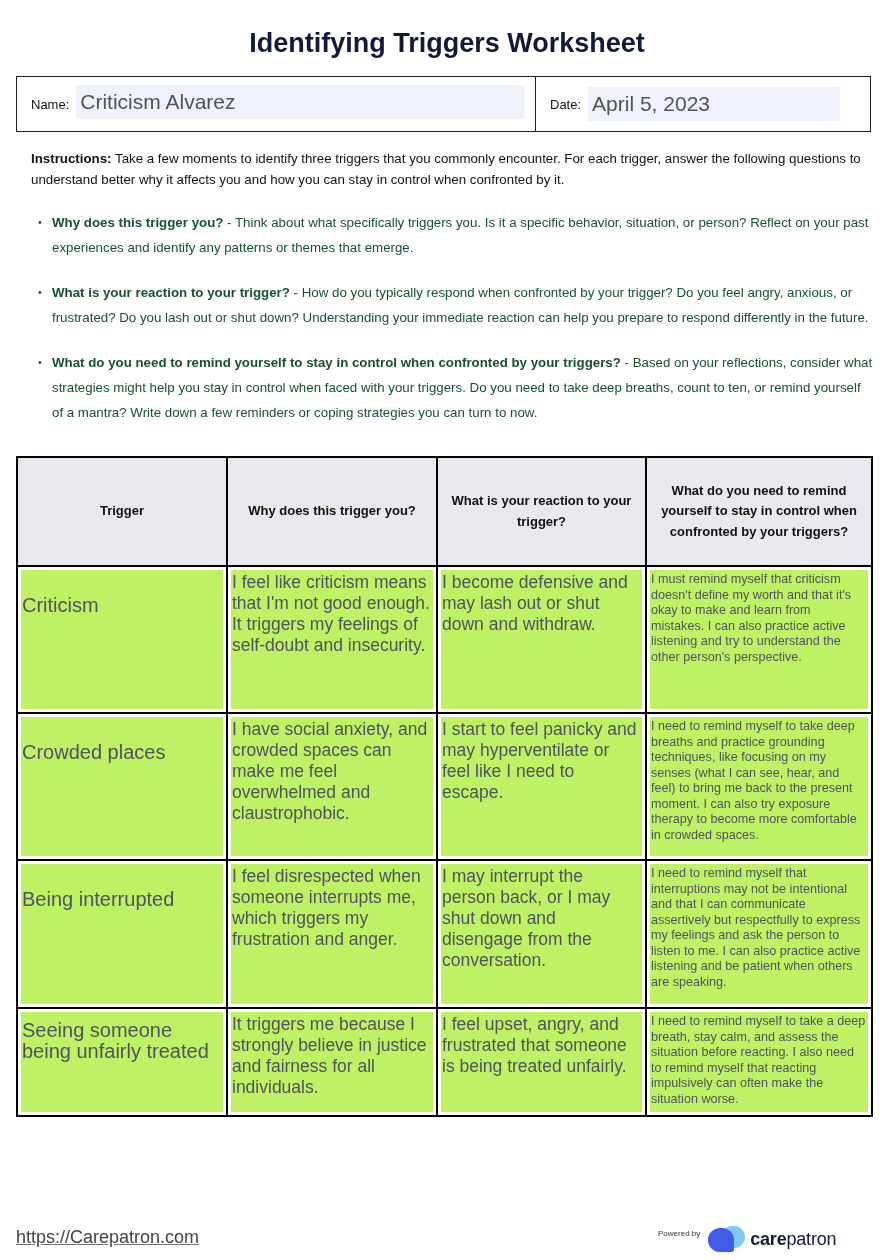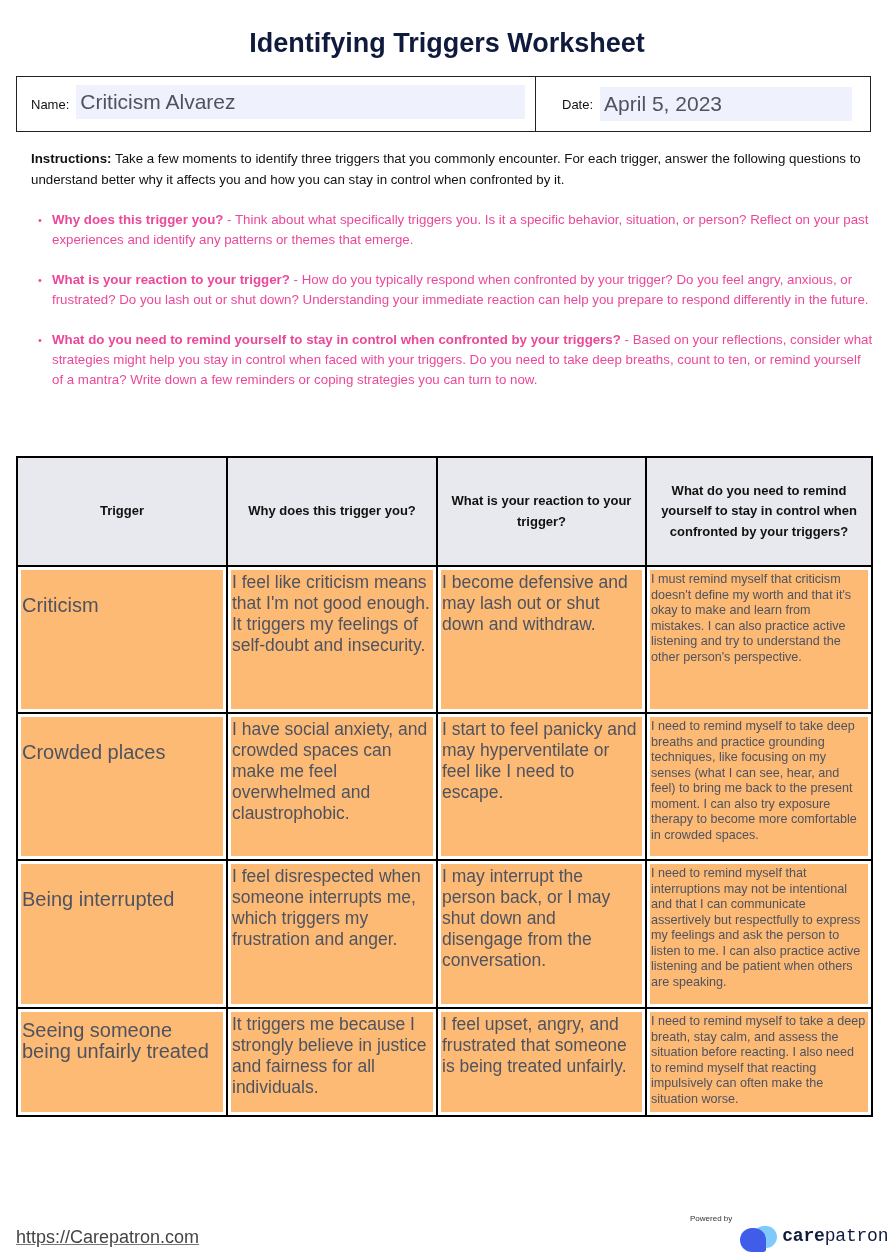--- a/index.html
+++ b/index.html
@@ -6,79 +6,79 @@
     html, body { width: 894px; height: 1260px; background: #ffffff; overflow: hidden; }
     body { font-family: "Liberation Sans", sans-serif; color: #000; position: relative; }
 
     .title {
       position: absolute; top: 28px; left: 0; width: 894px;
       text-align: center; font-size: 27px; font-weight: bold; color: #0f1a3c;
     }
 
     .meta-box {
       position: absolute; top: 76px; left: 16px; width: 855px; height: 56px;
-      border: 1.5px solid #222; display: flex; gap: 12px;
+      border: 1.5px solid #222; display: flex;
     }
     .meta-cell { display: flex; align-items: center; padding-left: 14px; }
     .meta-cell.name { width: 519px; border-right: 1.5px solid #222; }
     .meta-cell.date { flex: 1; padding-left: 14px; }
     .meta-label { font-size: 13px; color: #111; margin-right: 7px; }
     .meta-field {
       background: #eff1fd; height: 34px; display: flex; align-items: center;
       padding-left: 4px; font-size: 21px; color: #4f5360;
     }
     .meta-cell.name .meta-field { width: 449px; margin-top: -4px; }
     .meta-cell.date .meta-field { width: 252px; }
 
     .instructions {
       position: absolute; top: 149px; left: 31px; width: 840px;
       font-size: 13.3px; line-height: 20.5px; color: #111;
     }
     .instructions b { font-weight: bold; }
-    .bullets { position: absolute; left: 38px; width: 836px; font-size: 13.3px; line-height: 20px; color: #ec4899; list-style: none; }
+    .bullets { position: absolute; left: 38px; width: 836px; font-size: 13.3px; line-height: 25px; color: #14532d; list-style: none; }
     .bullets li { position: relative; padding-left: 14px; margin-bottom: 20px; }
     .bullets li::before { content: "•"; position: absolute; left: 0; top: 0; font-size: 11px; }
 
     table.grid {
       position: absolute; top: 456px; left: 16px; width: 855px;
       border-collapse: collapse; table-layout: fixed;
     }
     table.grid th, table.grid td { border: 2px solid #000; vertical-align: top; }
     table.grid th {
       background: #e8e9ee; font-size: 13px; font-weight: bold; line-height: 20.5px;
       text-align: center; vertical-align: middle; padding: 0 10px; height: 109px; color: #111;
     }
     table.grid td { padding: 3px; }
     .cell-fill {
-      background: #fdba74; width: 100%; height: 100%; color: #4f5360;
+      background: #bef264; width: 100%; height: 100%; color: #4f5360;
       padding: 2px 2px 0 1px;
     }
     .row-1 td { height: 147px; }
     .row-2 td { height: 147px; }
     .row-3 td { height: 148px; }
     .row-4 td { height: 108px; }
     .big { font-size: 17.5px; line-height: 21px; }
     .small { font-size: 12.6px; line-height: 15.5px; }
     .trigger-text { font-size: 20px; line-height: 21px; padding-top: 25px; }
     .row-2 .trigger-text { padding-top: 25px; }
     .row-4 .trigger-text { padding-top: 8px; }
 
     .footer-link {
       position: absolute; top: 1227px; left: 16px; font-size: 18px; color: #444;
       text-decoration: underline; text-decoration-color: #777;
     }
     .powered {
-      position: absolute; top: 1226px; left: 690px; display: flex; 
+      position: absolute; top: 1226px; left: 658px; display: flex; align-items: center;
     }
     .powered-label { font-size: 8px; color: #333; margin-right: 8px; margin-top: -12px; }
     .logo-mark { position: relative; width: 38px; height: 26px; margin-right: 4px; }
     .logo-mark .a { position: absolute; left: 0; top: 2px; width: 26px; height: 24px; background: #3f5de8; border-radius: 13px 13px 3px 13px; }
     .logo-mark .b { position: absolute; left: 13px; top: 0; width: 24px; height: 22px; background: #79c7fb; border-radius: 12px 12px 12px 3px; z-index: -0; opacity: 0.95; }
     .logo-mark .a { z-index: 2; }
-    .logo-text { font-size: 18px; color: #0f1a3c; letter-spacing: -0.2px; font-family: Liberation Mono, monospace; }
+    .logo-text { font-size: 18px; color: #0f1a3c; letter-spacing: -0.2px; }
     .logo-text b { font-weight: bold; }
   </style>
 </head>
 <body>
 
 <h1 class="title">Identifying Triggers Worksheet</h1>
 
 <div class="meta-box">
   <div class="meta-cell name">
     <span class="meta-label">Name:</span>

